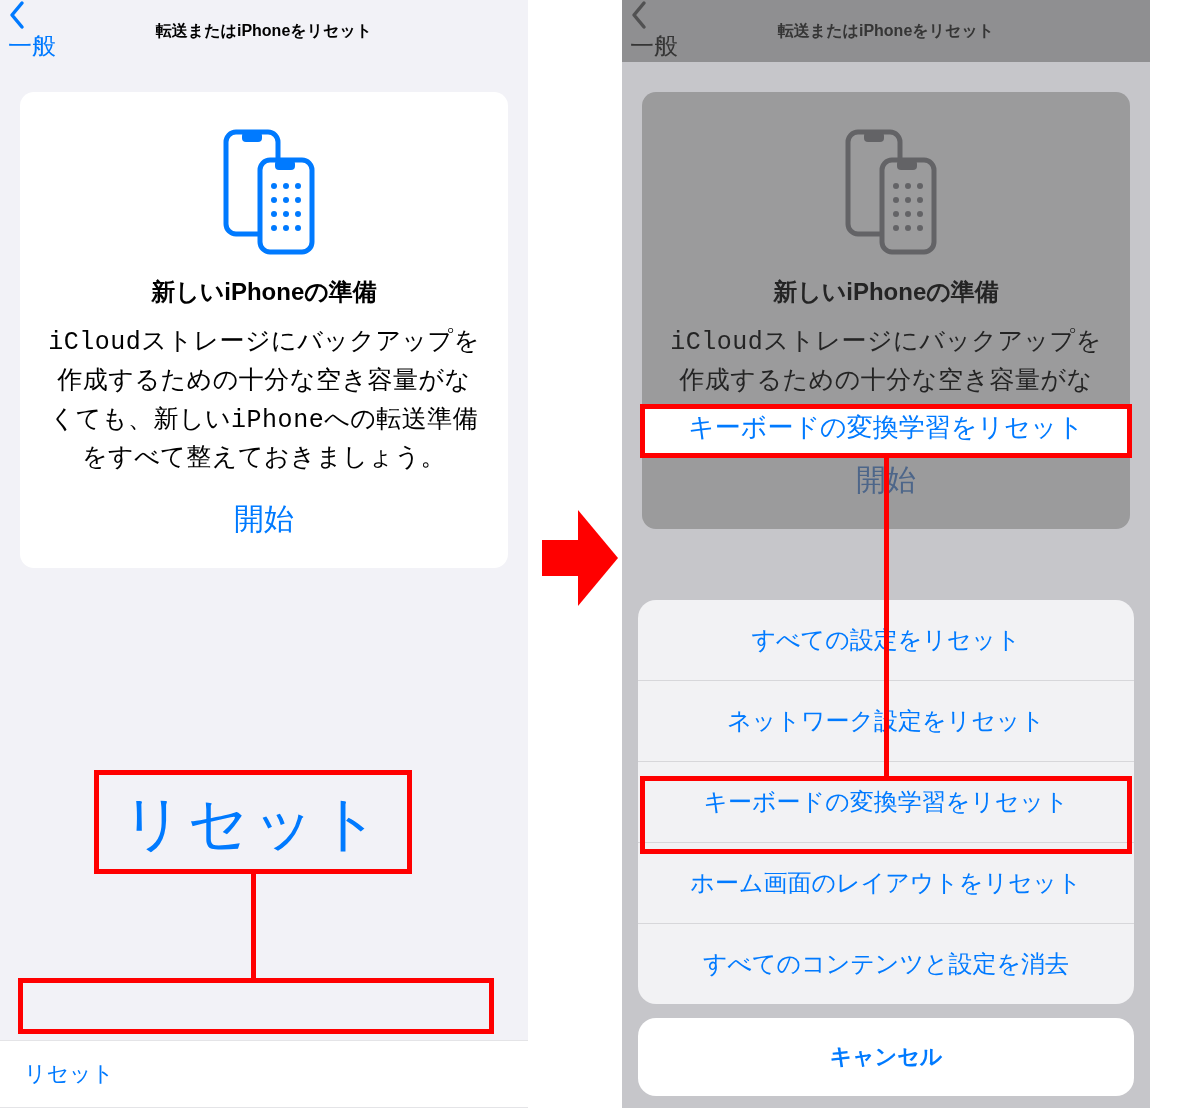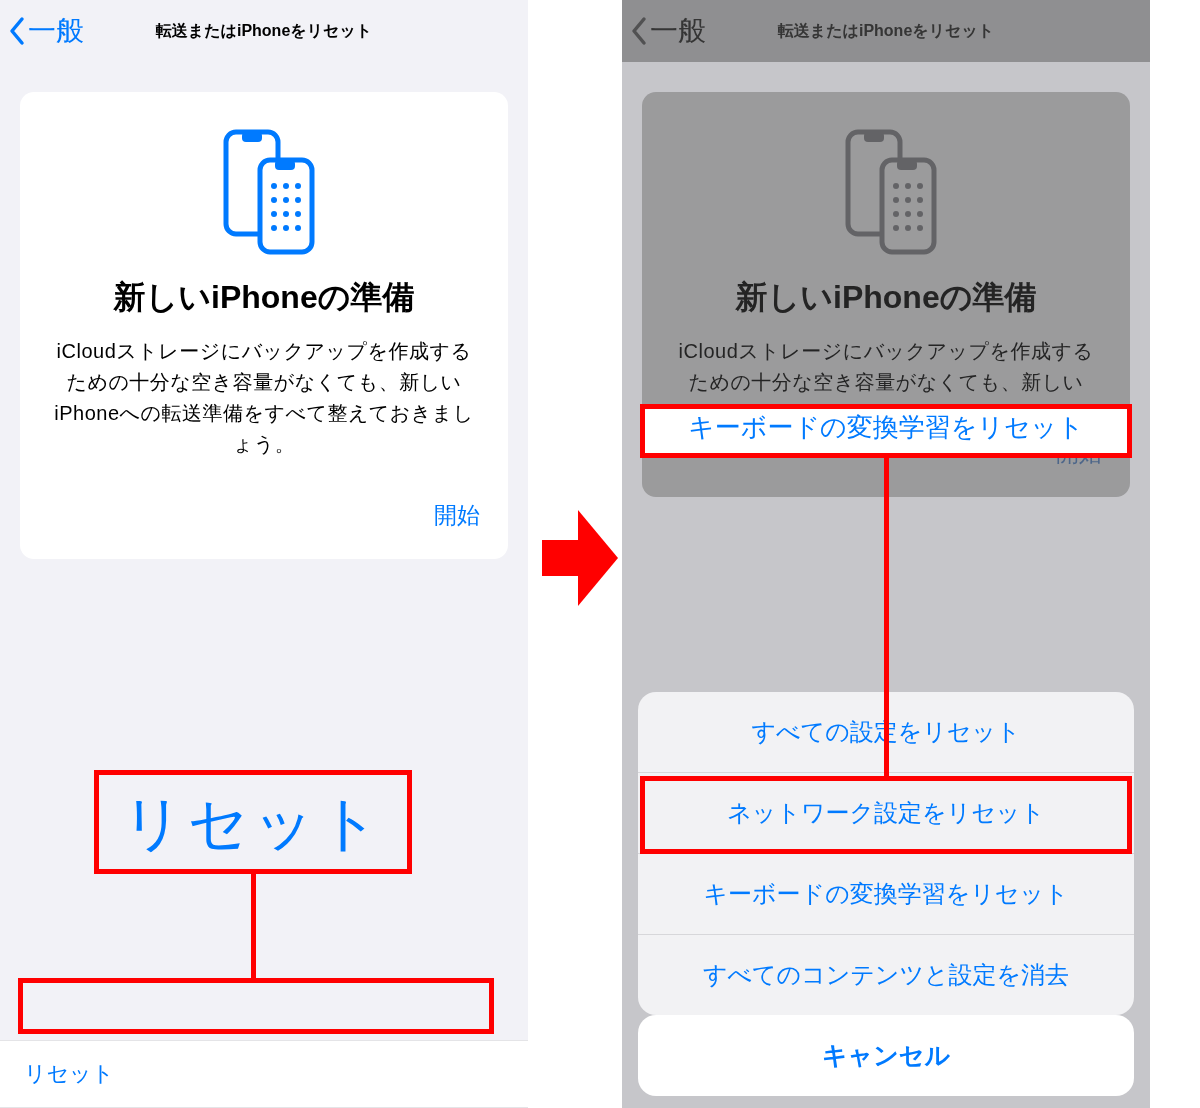--- a/index.html
+++ b/index.html
@@ -28,24 +28,24 @@
   .navbar {
     height: 62px;
     display: flex;
     align-items: center;
     padding: 0 8px;
     background: #f2f2f7;
     position: relative;
   }
   .back {
     display: flex;
-    align-items: center;
-    color: #007aff;
-    font-size: 28px;
+    color: #007aff;
+    font-size: 24px;
     font-weight: 400;
+    flex-direction: column;
   }
   .back svg { margin-right: 2px; }
   .nav-title {
     position: absolute;
     left: 0; right: 0;
     text-align: center;
     font-size: 16px;
     font-weight: 700;
     color: #000;
     pointer-events: none;
@@ -59,38 +59,38 @@
     background: #ffffff;
     border-radius: 14px;
     padding: 34px 28px 28px;
     text-align: center;
   }
   .phone-right .card {
     background: #d7d7d9;
   }
   .device-icon { margin: 0 auto 20px; width: 120px; height: 130px; }
   .card-title {
-    font-size: 32px;
+    font-size: 24px;
     font-weight: 700;
     color: #000;
     margin-bottom: 16px;
   }
   .card-desc {
-    font-size: 20px;
+    font-size: 25px;
     line-height: 1.55;
     color: #000;
     letter-spacing: 0.5px;
+    font-family: Liberation Mono, monospace;
   }
   .phone-right .card-title, .phone-right .card-desc { color: #333; }
   .start-link {
     display: block;
-    margin-top: 40px;
-    color: #007aff;
-    font-size: 23px;
-    text-align: right;
+    margin-top: 20px;
+    color: #007aff;
+    font-size: 30px;
   }
   .phone-right .start-link { color: #6c8ebf; }
 
   
   .bottom-panel-left {
     position: absolute;
     bottom: 0;
     left: 0; right: 0;
     background: #fefefe;
     border-top: 1px solid #e4e4e7;
@@ -116,25 +116,26 @@
   }
   .sheet-item {
     padding: 24px 10px;
     text-align: center;
     font-size: 24px;
     color: #007aff;
     border-bottom: 1px solid #d7d7da;
   }
   .sheet-item:last-child { border-bottom: none; }
   .cancel-btn {
+    margin-top: 14px;
     background: #ffffff;
     border-radius: 18px;
     text-align: center;
     padding: 24px 10px;
-    font-size: 25px;
+    font-size: 22px;
     font-weight: 700;
     color: #007aff;
   }
 
   
   .phone-right .dim {
     position: absolute;
     top: 0; left: 0; right: 0; bottom: 0;
     background: rgba(0,0,0,0.18);
     pointer-events: none;
@@ -272,20 +273,21 @@
         <a class="start-link">開始</a>
       </div>
     </div>
     <div class="dim"></div>
 
     <div class="sheet-wrap">
       <div class="sheet-group">
         <div class="sheet-item">すべての設定をリセット</div>
         <div class="sheet-item">ネットワーク設定をリセット</div>
         <div class="sheet-item">キーボードの変換学習をリセット</div>
+        <div class="sheet-item">ホーム画面のレイアウトをリセット</div>
         <div class="sheet-item">すべてのコンテンツと設定を消去</div>
       </div>
       <div class="cancel-btn">キャンセル</div>
     </div>
   </div>
 
   <div class="arrow">
     <div class="arrow-shaft"></div>
     <div class="arrow-head"></div>
   </div>

